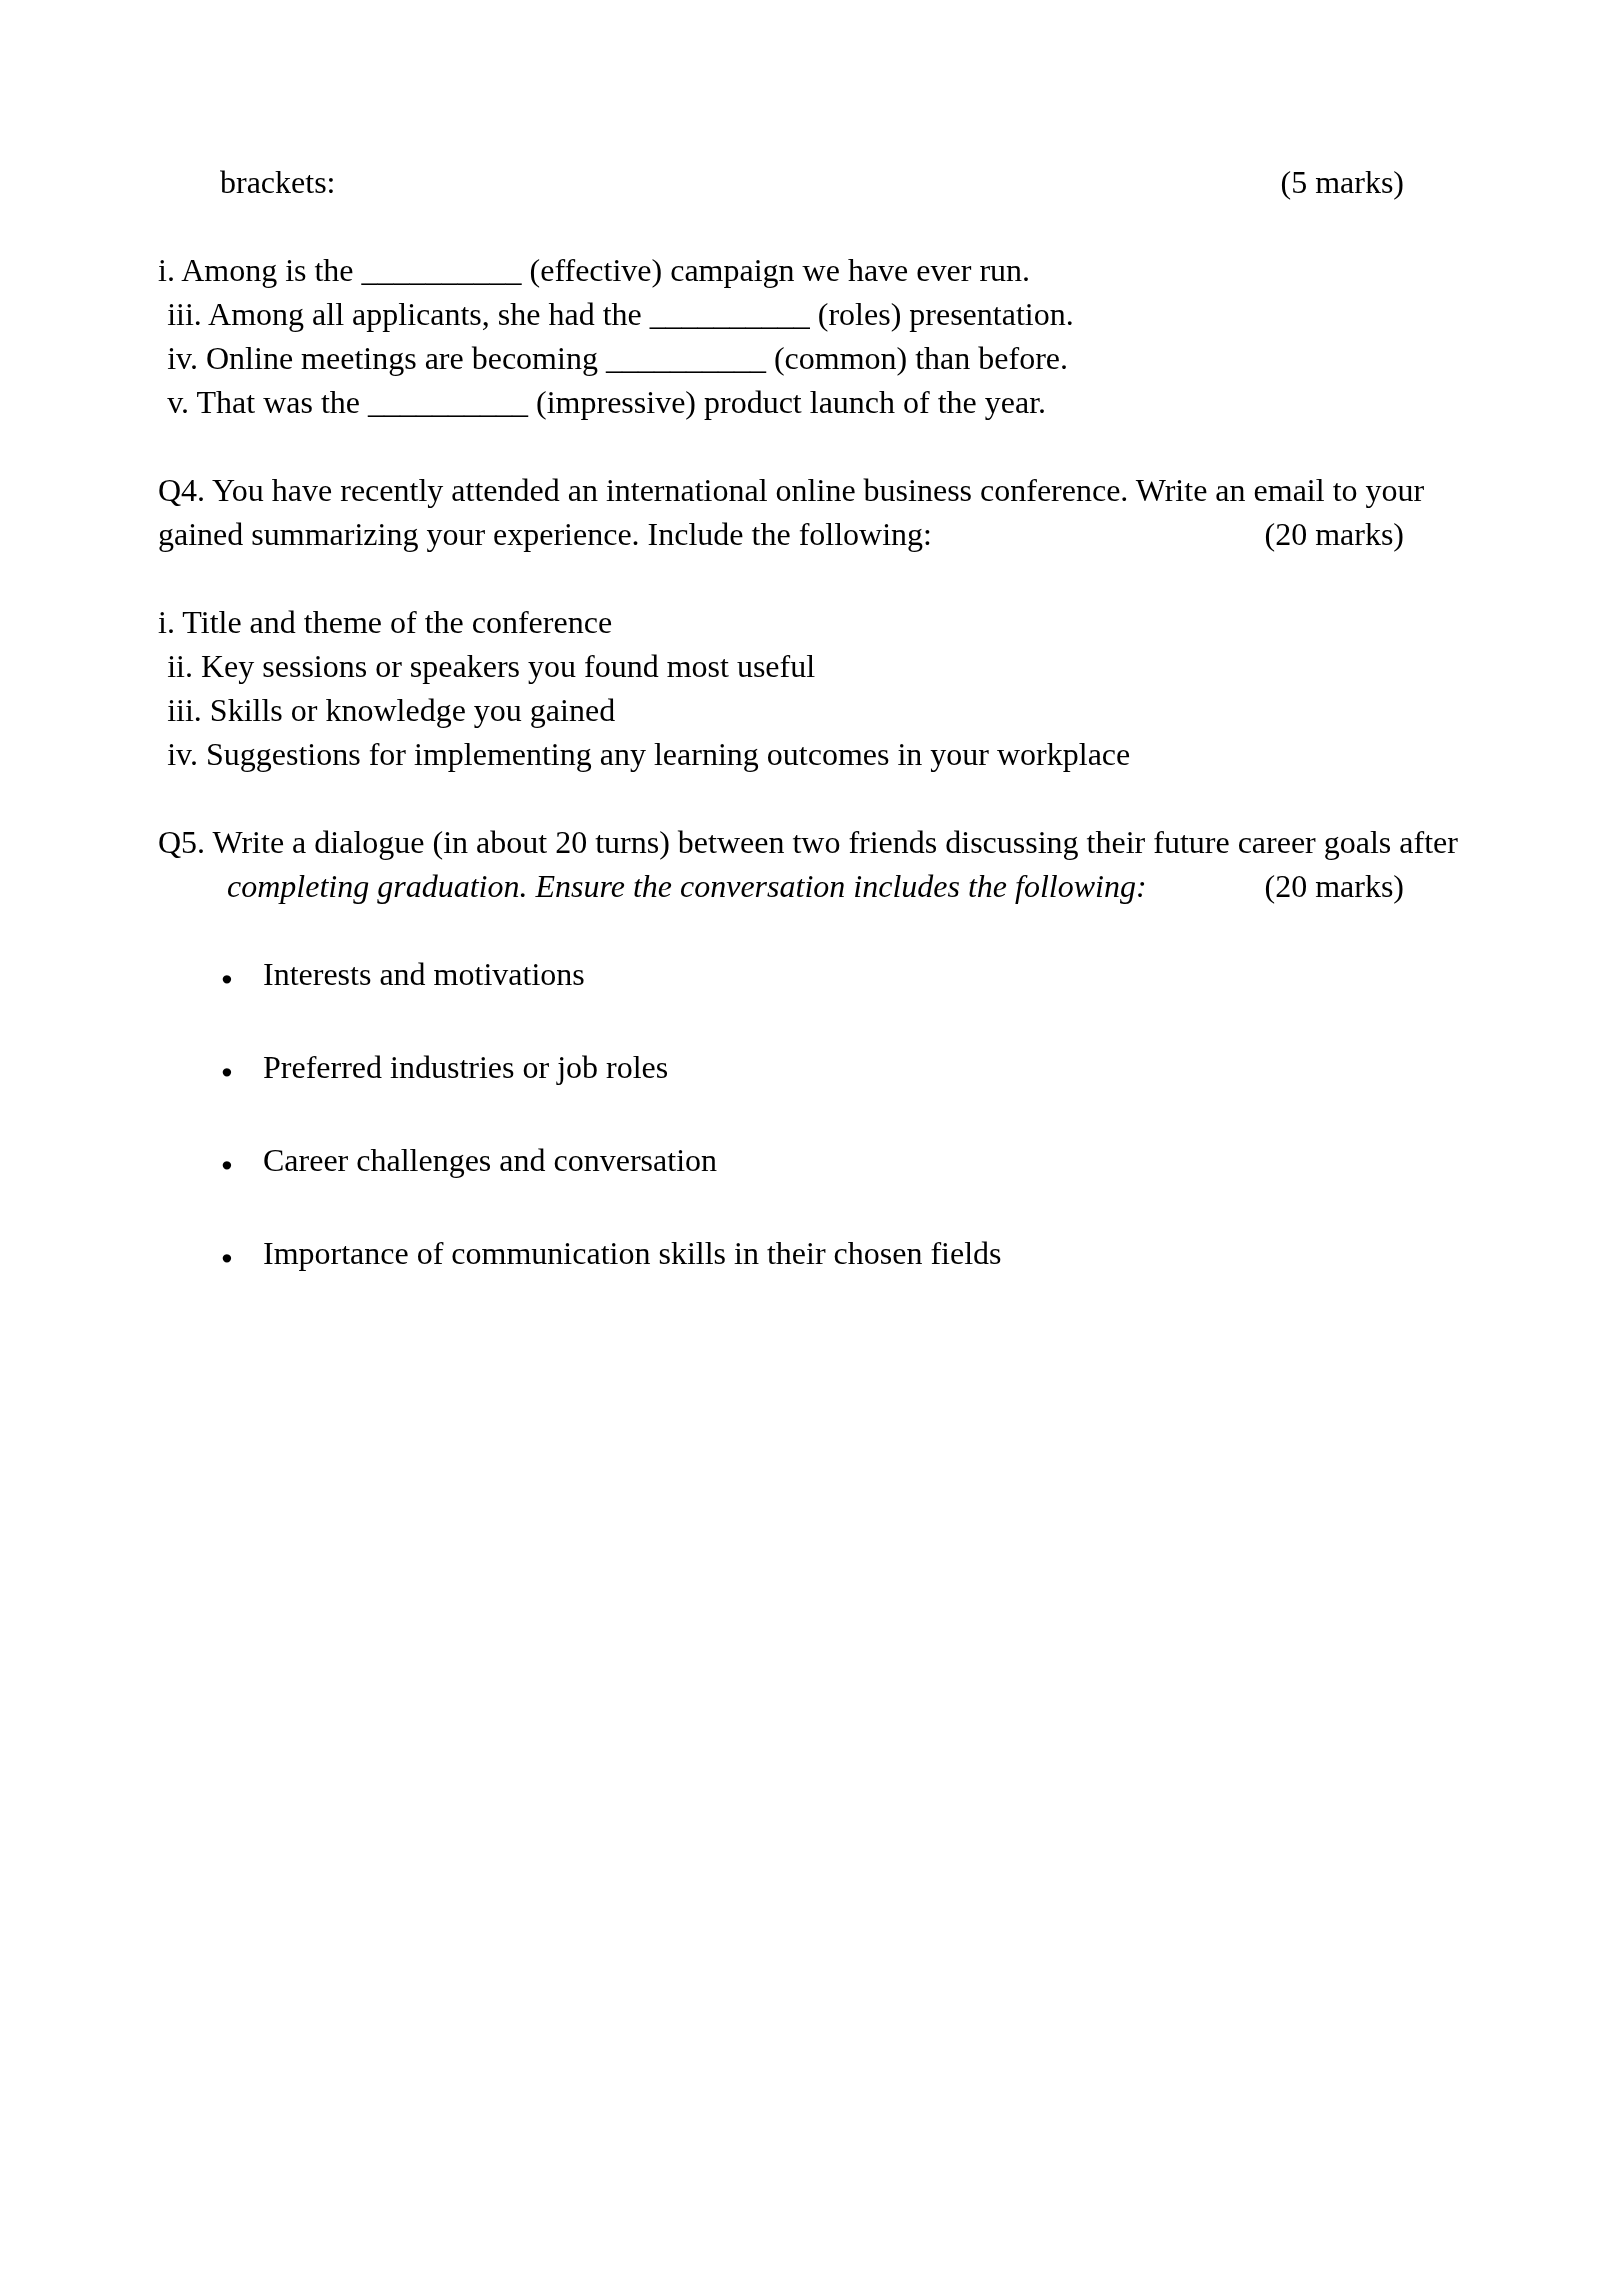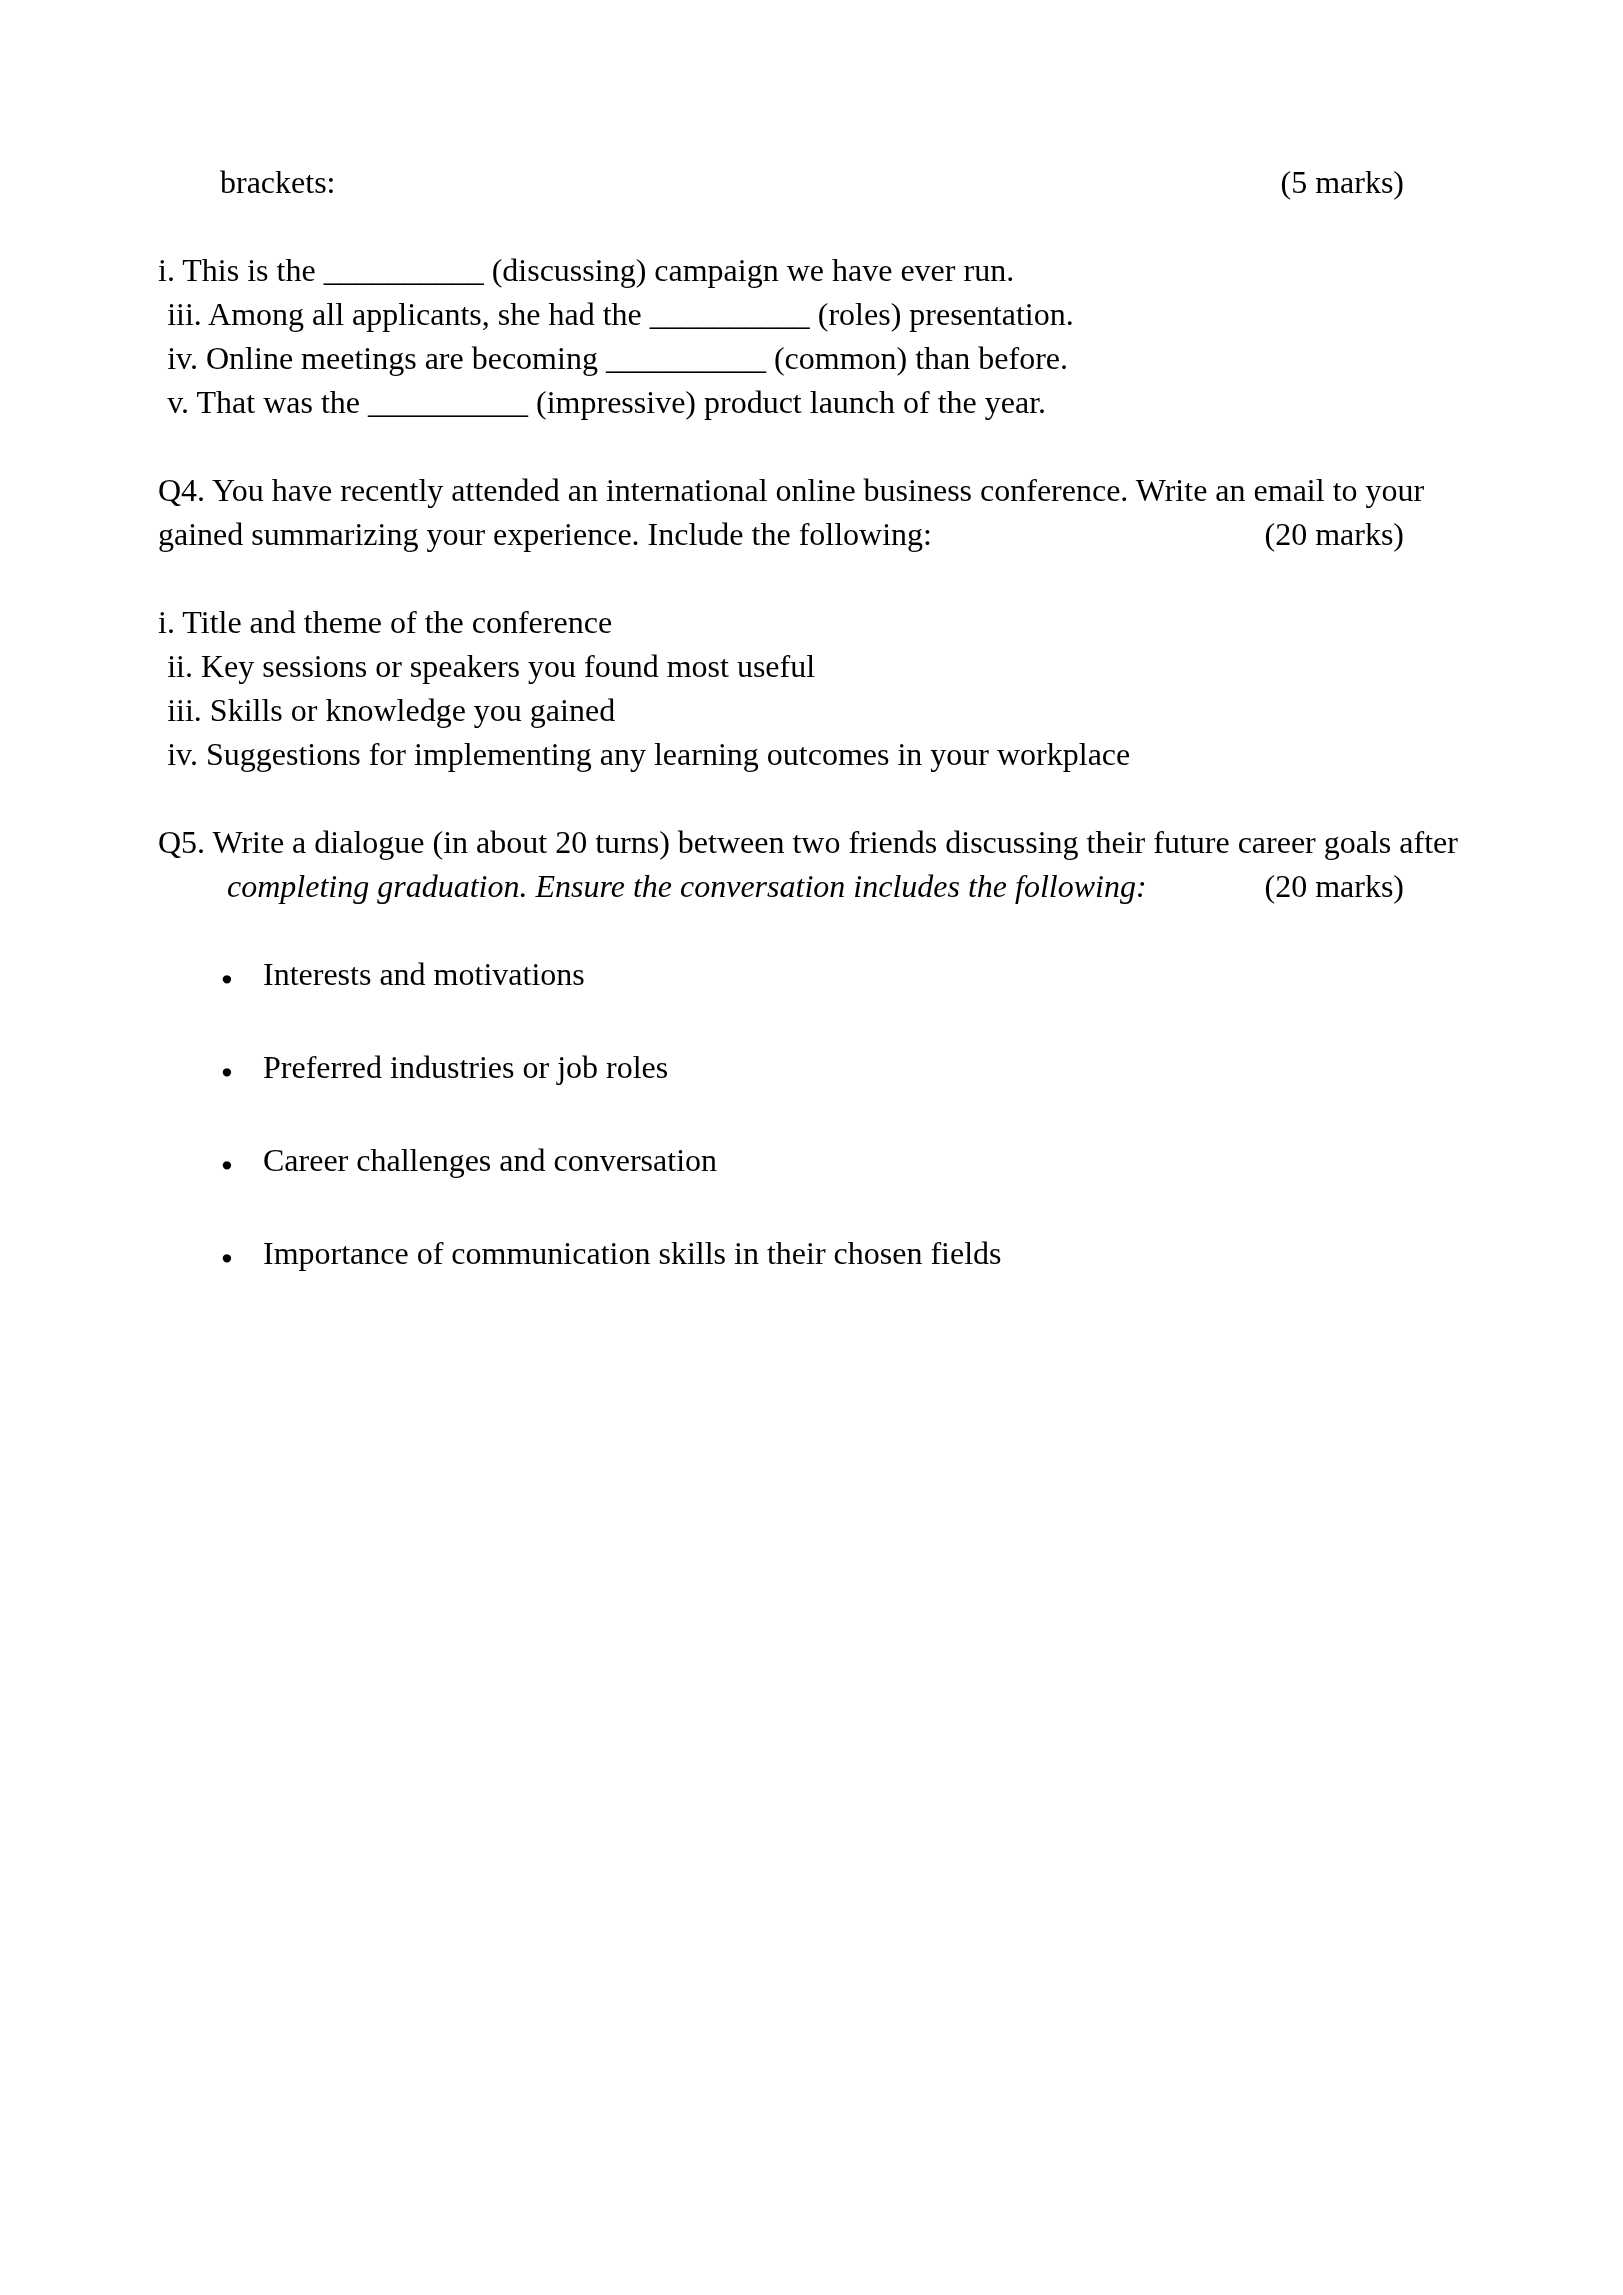--- a/index.html
+++ b/index.html
@@ -60,21 +60,21 @@
 </head>
 <body>
 
 <div class="page">
 
   <div class="line flexline">
     <span class="indent-header">brackets:</span>
     <span class="marks">(5 marks)</span>
   </div>
 
-  <div class="line gap-top">i. This is the __________ (discussing) campaign we have ever run.</div>
+  <div class="line gap-top">i. Among is the __________ (effective) campaign we have ever run.</div>
   <div class="line indent-sub">iii. Among all applicants, she had the __________ (roles) presentation.</div>
   <div class="line indent-sub">iv. Online meetings are becoming __________ (common) than before.</div>
   <div class="line indent-sub">v. That was the __________ (impressive) product launch of the year.</div>
 
   <div class="line gap-top">Q4. You have recently attended an international online business conference. Write an email to your</div>
   <div class="line flexline">
     <span>gained summarizing your experience. Include the following:</span>
     <span class="marks">(20 marks)</span>
   </div>
 

